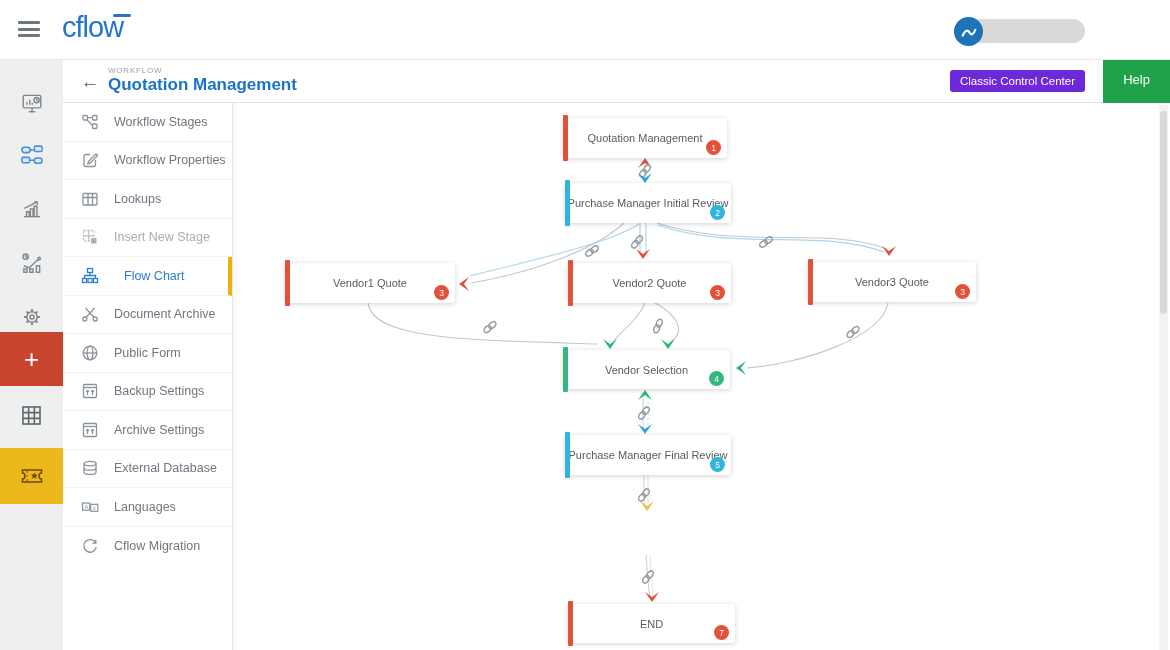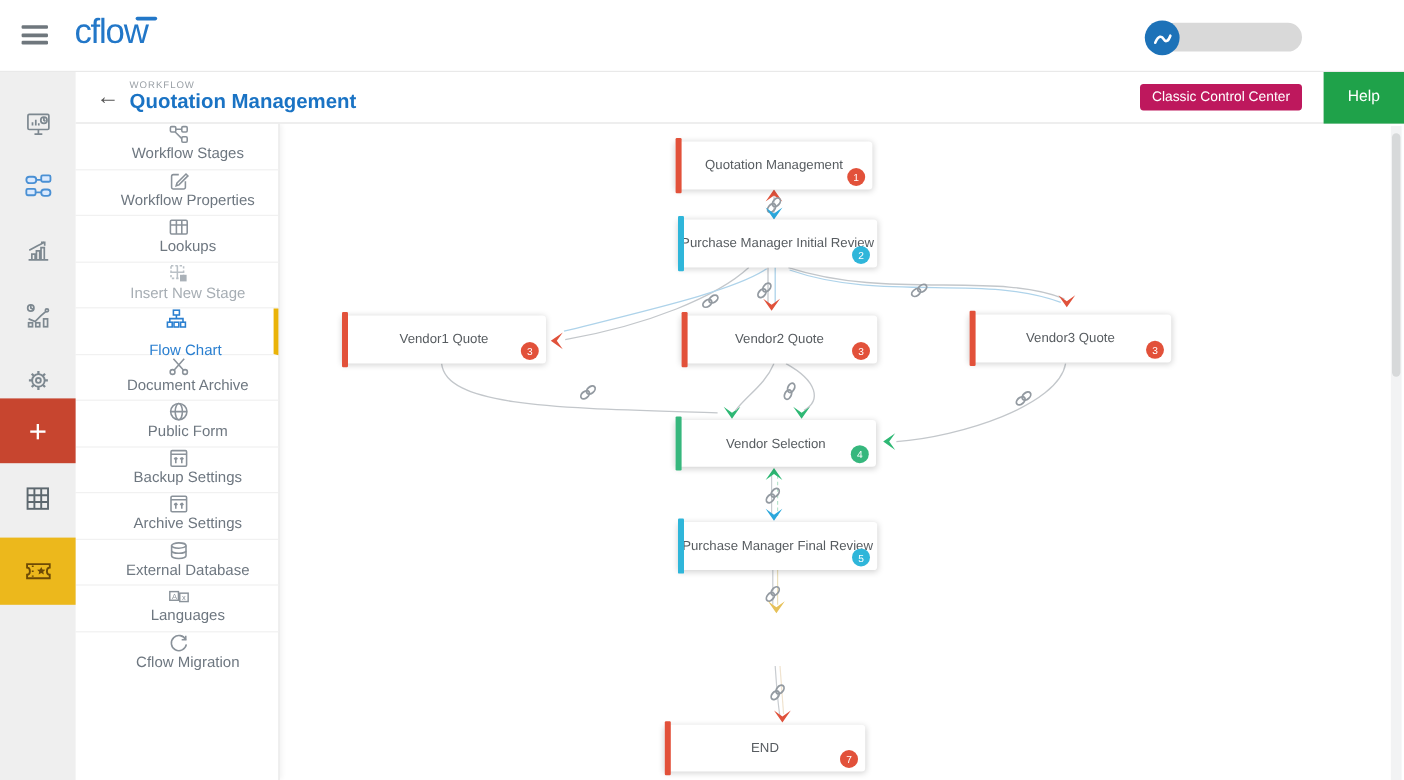--- a/index.html
+++ b/index.html
@@ -24,26 +24,26 @@
   .rail-item svg { display:block; }
   .tile-red { background:#c7452f; }
   .tile-red .plus { color:#fff; font-size:26px; font-weight:400; line-height:1; }
   .tile-yellow { background:#ecb81c; }
 
   
   .subheader { position:absolute; left:63px; top:60px; width:1107px; height:43px; background:#fff; border-bottom:1px solid #e3e3e3; z-index:20; }
   .back-btn { position:absolute; left:14px; top:9px; width:26px; height:26px; border:none; background:transparent; font-size:19px; color:#555; cursor:pointer; }
   .crumb { position:absolute; left:45px; top:6px; font-size:8px; letter-spacing:.8px; color:#9aa0a6;text-align:center; }
   .page-title { position:absolute; left:45px; top:15px; font-size:17px; font-weight:bold; color:#1a73c4; }
-  .classic-btn { position:absolute; right:85px; top:10px; height:22px; padding:0 10px; background:#be185d; color:#fff; border:none; border-radius:3px; font-size:11.5px; cursor:pointer; font-family:inherit; }
+  .classic-btn { position:absolute; right:85px; top:10px; height:22px; padding:0 10px; background:#6d28d9; color:#fff; border:none; border-radius:3px; font-size:11.5px; cursor:pointer; font-family:inherit; }
   .help-btn { position:absolute; right:0; top:-5px; width:67px; height:48px; background:#1fa24a; color:#fff; border:none; font-size:13px; cursor:pointer; font-family:inherit; }
 
   
   .sidebar { position:absolute; left:63px; top:103px; width:170px; height:547px; background:#fff; border-right:1px solid #e4e4e4; box-shadow:2px 0 4px rgba(0,0,0,.05); z-index:15; }
-  .s-item { position:relative; display:flex; align-items:center; height:38.5px; padding-left:18px; cursor:pointer; border-bottom:1px solid #f1f1f1;flex-direction:column; }
+  .s-item { position:relative; display:flex; align-items:center; height:38.5px; padding-left:18px; cursor:pointer; border-bottom:1px solid #f1f1f1; }
   .s-ico { width:18px; height:18px; margin-right:15px; flex:0 0 18px; }
   .s-label { font-size:12.5px; color:#6e7780; white-space:nowrap; }
   .s-item.active { border-right:4px solid #eab308;gap:10px; }
   .s-item.active .s-label { color:#2a7fd0; }
   .s-item.disabled .s-label { color:#a7aeb4; }
 
   
   .canvas { position:absolute; left:233px; top:103px; width:937px; height:547px; background:#fff; z-index:5; }
   .wires { position:absolute; left:0; top:0; z-index:1; pointer-events:none; }
   .node { position:absolute; height:40px; background:#fff; border-radius:3px; box-shadow:0 1px 5px rgba(0,0,0,.18); display:flex; align-items:center; justify-content:center; z-index:3; cursor:move; }
@@ -406,21 +406,21 @@
       <span class="nbadge c-green">4</span>
     </div>
 
     <div class="node" style="left:332px;top:332px;width:166px">
       <span class="bar c-cyan"></span>
       <span class="nlabel">Purchase Manager Final Review</span>
       <span class="nbadge c-cyan">5</span>
     </div>
 
 
-    <div class="node" style="left:321px;top:501px;width:167px;height:39px">
+    <div class="node" style="left:335px;top:501px;width:167px;height:39px">
       <span class="bar c-red"></span>
       <span class="nlabel">END</span>
       <span class="nbadge c-red">7</span>
     </div>
 
     <div class="vscroll">
       <div class="vthumb"></div>
     </div>
   </main>
 

